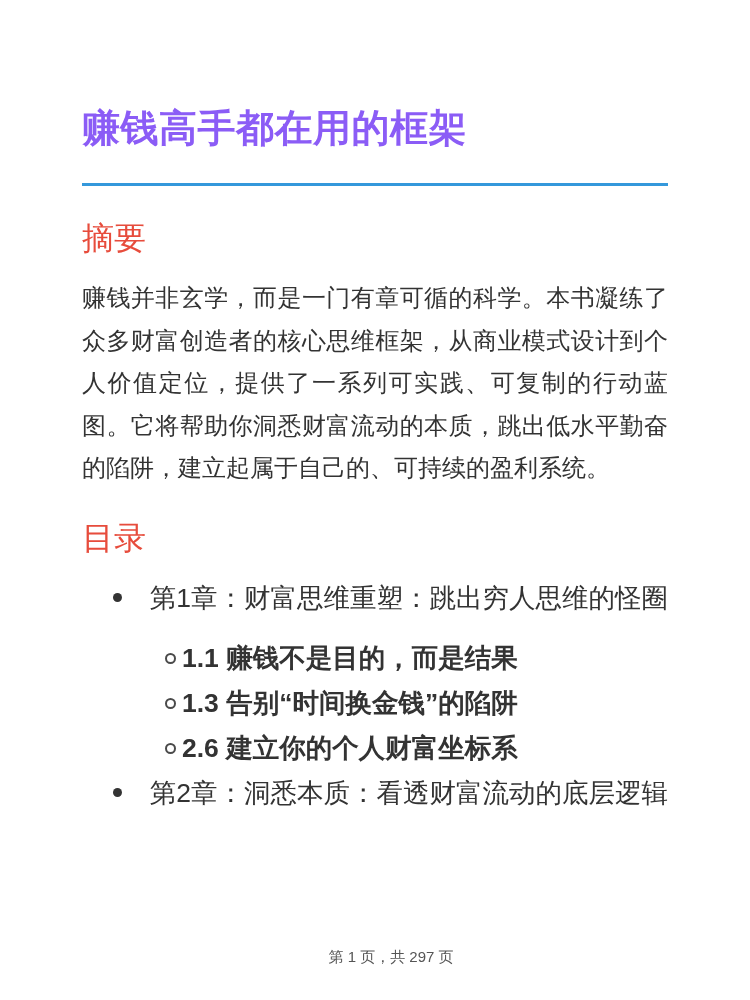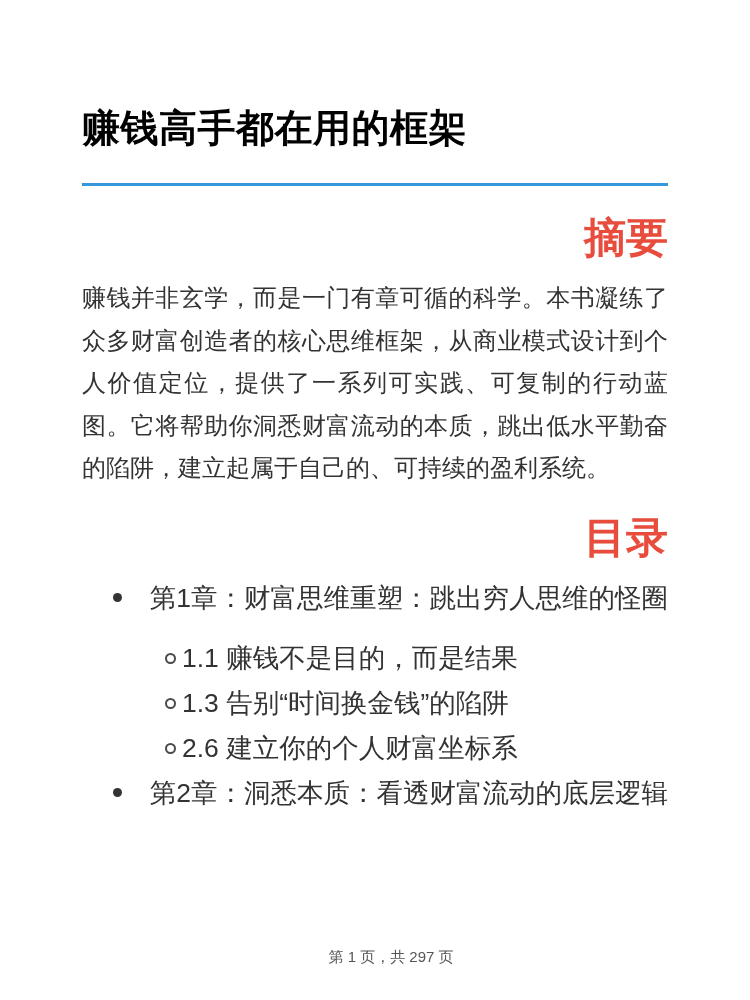--- a/index.html
+++ b/index.html
@@ -21,36 +21,35 @@
     overflow: hidden;
   }
   .content {
     margin: 0 82px;
   }
   h1.doc-title {
     margin: 102px 0 6px 0;
     font-size: 38px;
     line-height: 52px;
     font-weight: bold;
-    color: #000000;
+    color: #8b5cf6;
     letter-spacing: 0.5px;
   }
   .divider {
     margin: 29px 0 0 0;
     border: none;
     border-top: 3px solid #3498db;
     height: 0;
   }
   h2.sec-heading {
-    font-size: 42px;
+    font-size: 32px;
     line-height: 44px;
-    font-weight: bold;
+    font-weight: normal;
     color: #e74c3c;
     margin: 0;
-    text-align: right;
   }
   h2.abstract-heading { margin-top: 30px; }
   h2.toc-heading { margin-top: 26px; }
   p.abstract-text {
     margin: 17px 0 0 0;
     font-size: 24px;
     line-height: 42.5px;
     color: #333333;
     text-align: justify;
   }
@@ -77,20 +76,21 @@
     margin-bottom: 14px;
   }
   ul.sections {
     list-style: none;
     margin: 0;
     padding: 0;
   }
   ul.sections li {
     padding-left: 100px;
     margin-bottom: 17px;
+    font-weight: bold;
   }
   .bullet {
     position: absolute;
     width: 9px;
     height: 9px;
     border-radius: 50%;
     top: 9px;
   }
   .bullet-disc {
     left: 31px;

